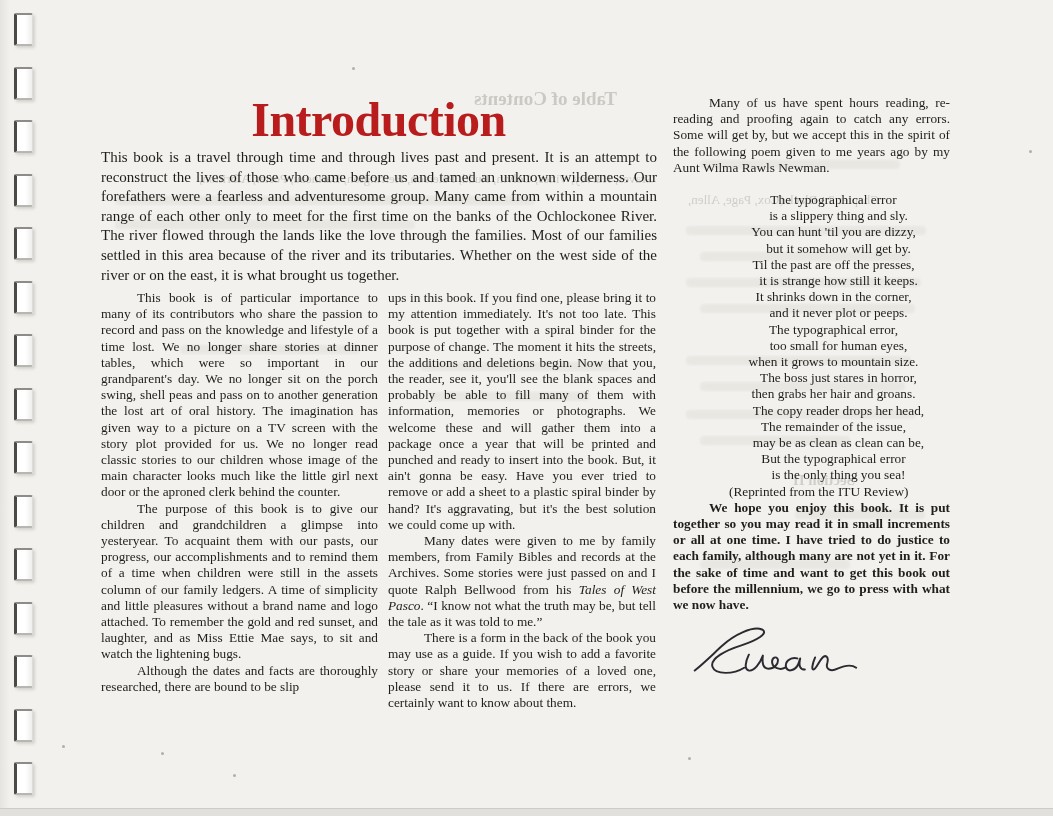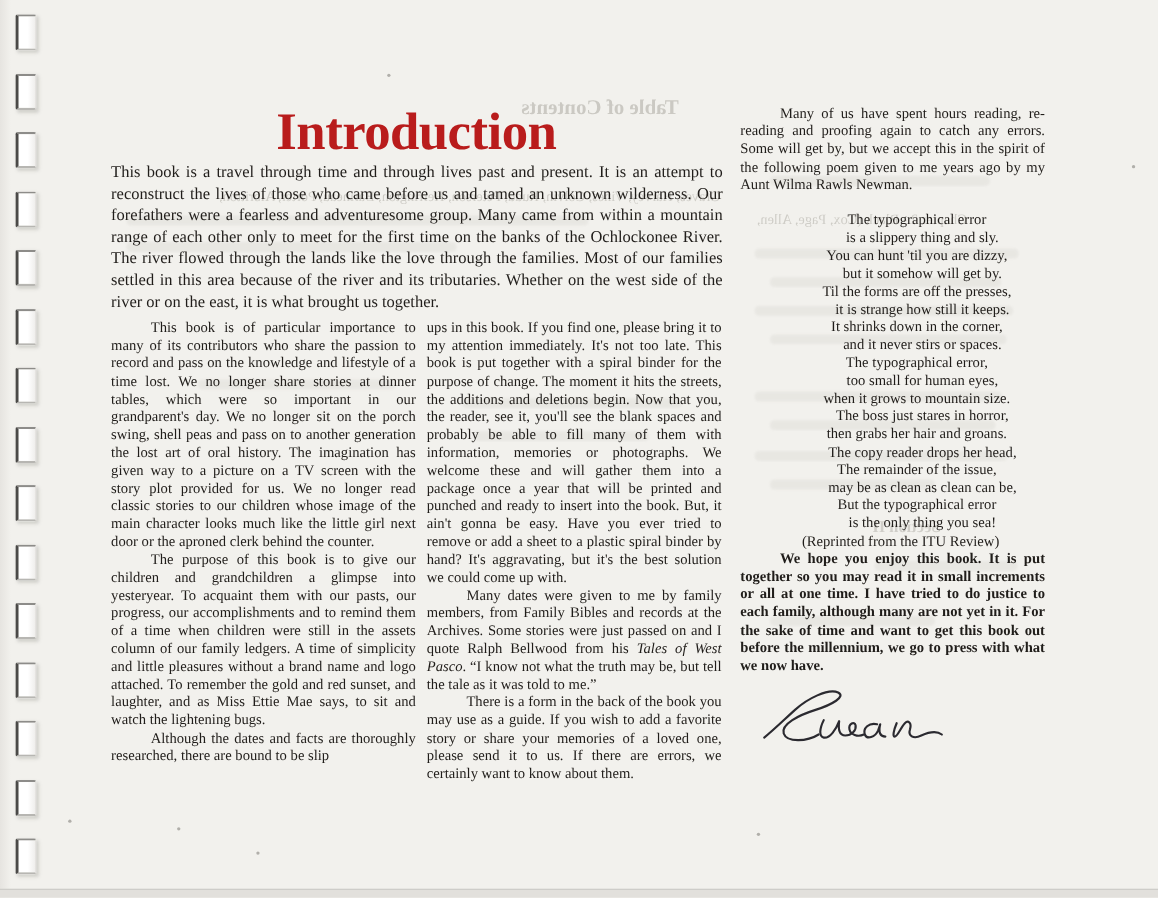--- a/index.html
+++ b/index.html
@@ -128,24 +128,24 @@
       <p class="indent"><span>There is a form in the back of the book you may use as a guide.  If you wish to add a favorite story or share your memories of a loved one, please send it to us.  If there are errors, we certainly want to know about them.</span></p>
     </div>
 
   <div class="col col-right">
     <p class="indent">Many of us have spent hours reading, re-reading and proofing again to catch any errors. Some will get by, but we accept this in the spirit of the following poem given to me years ago by my Aunt Wilma Rawls Newman.</p>
     <div class="poem">
         <div class="pline">The typographical error</div>
         <div class="pline">is a slippery thing and sly.</div>
         <div class="pline">You can hunt 'til you are dizzy,</div>
         <div class="pline">but it somehow will get by.</div>
-        <div class="pline">Til the forms are off the presses,</div>
+        <div class="pline">Til the past are off the presses,</div>
         <div class="pline">it is strange how still it keeps.</div>
         <div class="pline">It shrinks down in the corner,</div>
-        <div class="pline">and it never stirs or spaces.</div>
+        <div class="pline">and it never plot or peeps.</div>
         <div class="pline">The typographical error,</div>
         <div class="pline">too small for human eyes,</div>
         <div class="pline">when it grows to mountain size.</div>
         <div class="pline">The boss just stares in horror,</div>
         <div class="pline">then grabs her hair and groans.</div>
         <div class="pline">The copy reader drops her head,</div>
         <div class="pline">The remainder of the issue,</div>
         <div class="pline">may be as clean as clean can be,</div>
         <div class="pline">But the typographical error</div>
         <div class="pline">is the only thing you sea!</div>

